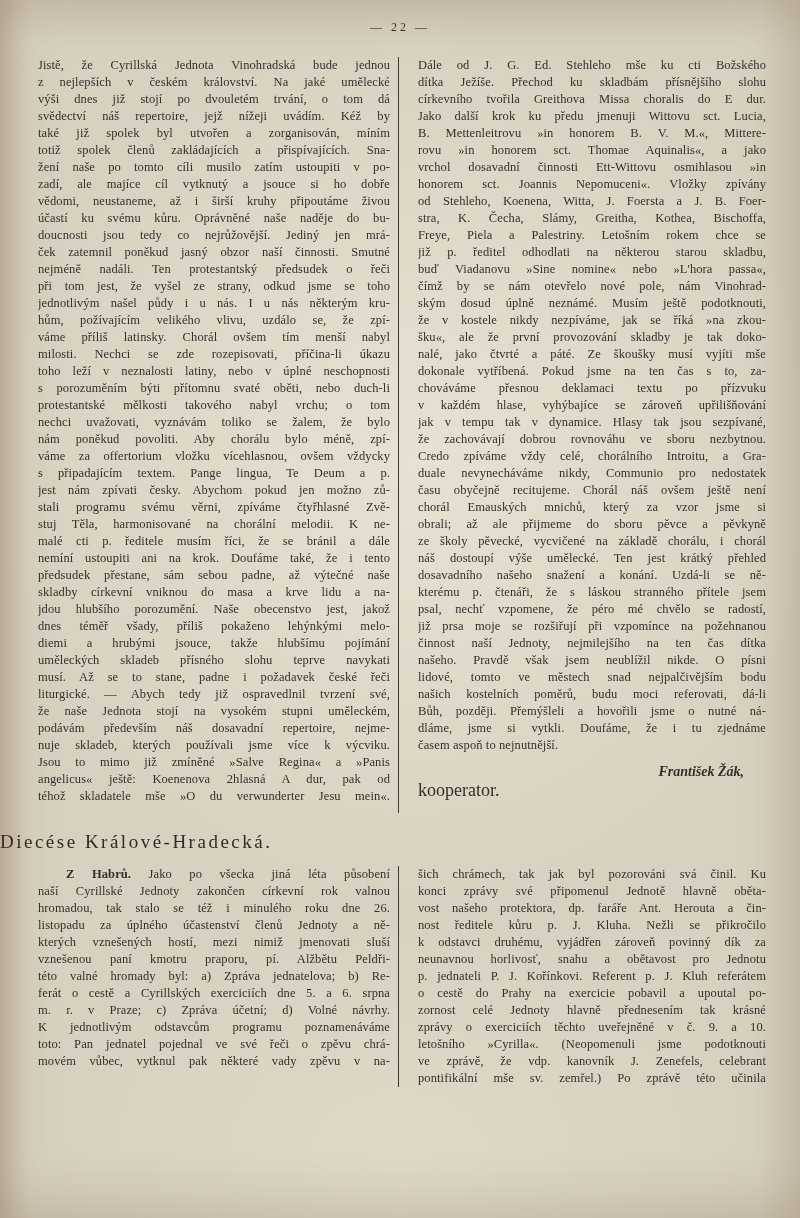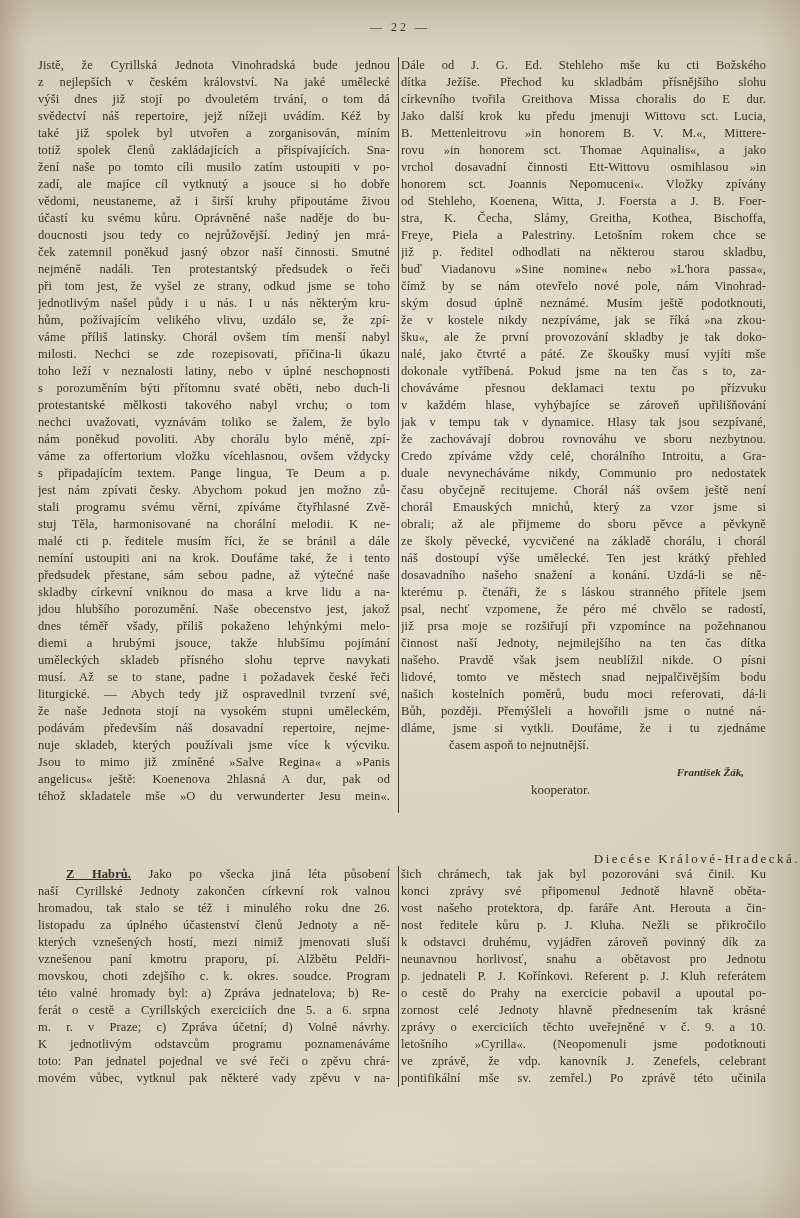--- a/index.html
+++ b/index.html
@@ -24,40 +24,40 @@
     background:linear-gradient(90deg, rgba(148,114,94,0.30), rgba(148,114,94,0.12) 50%, rgba(148,114,94,0) 100%);
     pointer-events:none;
   }
   .page-number {
     position:absolute; top:20px; left:0; right:0;
     text-align:center; font-size:12px; letter-spacing:3px; color:#3a362e;
   }
   .section-top { position:absolute; top:57px; left:38px; width:728px; display:flex; }
   .section-bottom { position:absolute; top:866px; left:38px; width:728px; display:flex; }
   .col-left { width:352px; }
-  .col-right { flex:1; border-left:1.5px solid #3d382d; margin-left:8px; padding-left:2px; }
+  .col-right { flex:1; border-left:1.5px solid #3d382d; margin-left:8px; padding-left:19px; }
   .col-right-top { padding-bottom:14px; }
   .line {
     height:17px; line-height:17px; font-size:12.5px;
     text-align:justify; text-align-last:justify;
     white-space:nowrap; overflow:hidden;
     letter-spacing:0.1px; color:#33302a;
   }
-  .line.loose { text-align-last:left;margin-left:48px; }
+  .line.loose { text-align-last:left; }
   .line.indent { text-indent:28px; }
-  .lead { font-weight:bold;text-decoration:underline; }
+  .lead { font-weight:bold; }
   .signature { margin-top:9px; }
   .sig-name {
     text-align:right; padding-right:22px;
-    font-style:italic; font-weight:bold; font-size:11px; line-height:18px;
-  }
-  .sig-role { text-align:center; padding-right:46px; font-size:13px; line-height:18px; }
+    font-style:italic; font-weight:bold; font-size:14px; line-height:18px;
+  }
+  .sig-role { text-align:left; padding-right:46px; font-size:18px; line-height:18px; }
   .section-heading {
     position:absolute; top:831px; left:0; right:0;
-    text-align:right; font-size:13px; letter-spacing:2.5px; color:#312d26;margin-top:20px;
+    text-align:left; font-size:19px; letter-spacing:2.5px; color:#312d26;
   }
 </style>
 </head>
 <body>
 
 <div class="page">
   <div class="edge-left"></div>
 
   <div class="page-number">— 22 —</div>
 
@@ -166,21 +166,20 @@
       <div class="line indent">
         <span class="lead">Z Habrů.</span>
         <span>Jako po všecka jiná léta působení</span>
       </div>
       <div>
           <div class="line">naší Cyrillské Jednoty zakončen církevní rok valnou</div>
           <div class="line">hromadou, tak stalo se též i minulého roku dne 26.</div>
           <div class="line">listopadu za úplného účastenství členů Jednoty a ně-</div>
           <div class="line">kterých vznešených hostí, mezi nimiž jmenovati sluší</div>
           <div class="line">vznešenou paní kmotru praporu, pí. Alžbětu Peldři-</div>
-          <div class="line">movskou, choti zdejšího c. k. okres. soudce. Program</div>
           <div class="line">této valné hromady byl: a) Zpráva jednatelova; b) Re-</div>
           <div class="line">ferát o cestě a Cyrillských exerciciích dne 5. a 6. srpna</div>
           <div class="line">m. r. v Praze; c) Zpráva účetní; d) Volné návrhy.</div>
           <div class="line">K jednotlivým odstavcům programu poznamenáváme</div>
           <div class="line">toto: Pan jednatel pojednal ve své řeči o zpěvu chrá-</div>
           <div class="line">movém vůbec, vytknul pak některé vady zpěvu v na-</div>
         </div>
     </div>
     <div class="col-right">
         <div class="line">šich chrámech, tak jak byl pozorováni svá činil. Ku</div>

